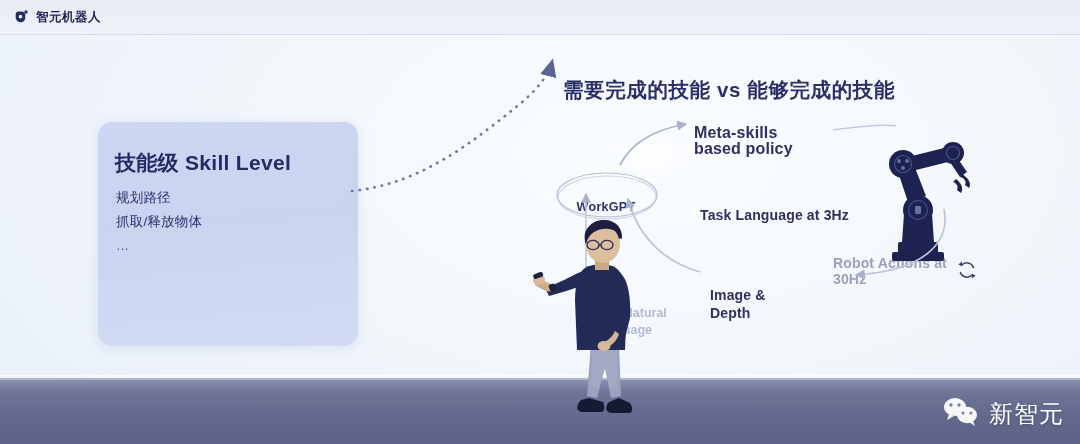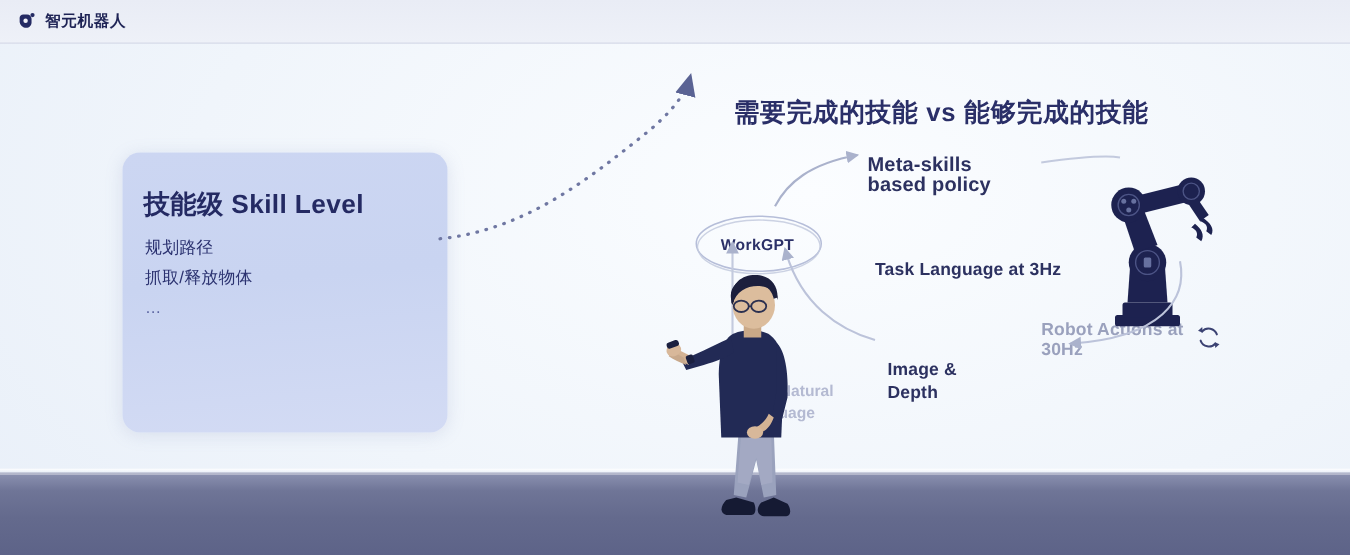--- a/index.html
+++ b/index.html
@@ -118,21 +118,20 @@
   
   #headline {
     position: absolute;
     left: 563px; top: 42px;
     font-size: 20.5px;
     font-weight: 700;
     color: #2a2f68;
     letter-spacing: 0.6px;
     white-space: nowrap;
     text-shadow: 0 1px 1px rgba(255,255,255,0.6);
-    margin-left: 24px;
   }
 
   
   .diag-label {
     position: absolute;
     color: #2c3160;
     font-size: 16px;
     line-height: 16px;
     font-weight: 600;
     letter-spacing: 0.15px;
@@ -160,21 +159,21 @@
   }
 
   
   #workgpt {
     position: absolute;
     left: 552px; top: 135px;
     width: 108px; height: 54px;
   }
   #workgpt-text {
     position: absolute;
-    left: 0; top: 0;
+    left: 0; top: 11px;
     width: 108px; height: 54px;
     display: flex;
     align-items: center;
     justify-content: center;
     font-size: 12.5px;
     font-weight: 700;
     color: #2b3068;
     letter-spacing: 0.3px;
   }
 
@@ -376,14 +375,33 @@
       <path d="M52 22 C50 13 56 5 68 4 C79 3 88 9 89 20 L86 21 C84 12 77 8 68 9 C59 10 54 15 54 24 Z" fill="#1c1f3d"></path>
 
       <g stroke="#2b3050" stroke-width="1.4" fill="none">
         <ellipse cx="60" cy="27" rx="6" ry="4.6"></ellipse>
         <ellipse cx="74" cy="27" rx="6" ry="4.6"></ellipse>
         <path d="M66 27 L68 27"></path>
       </g>
     </svg>
   </div>
 
+  <div id="watermark">
+    <span>
+      <svg width="40" height="32" viewBox="0 0 40 32">
+        <g fill="#ffffff" opacity="0.95">
+          <ellipse cx="14" cy="11" rx="11" ry="9"></ellipse>
+          <path d="M8 18 L6 24 L13 20 Z"></path>
+          <ellipse cx="26" cy="19" rx="10" ry="8.2"></ellipse>
+          <path d="M32 25 L34 30 L28 26 Z"></path>
+        </g>
+        <g fill="#7a81a3">
+          <circle cx="10" cy="9" r="1.7"></circle>
+            <circle cx="18" cy="9" r="1.7"></circle>
+          <circle cx="22" cy="17" r="1.5"></circle>
+            <circle cx="30" cy="17" r="1.5"></circle>
+        </g>
+      </svg>
+    </span>
+    <span id="watermark-text">新智元</span>
+  </div>
 
 </div>
 
 </body></html>

